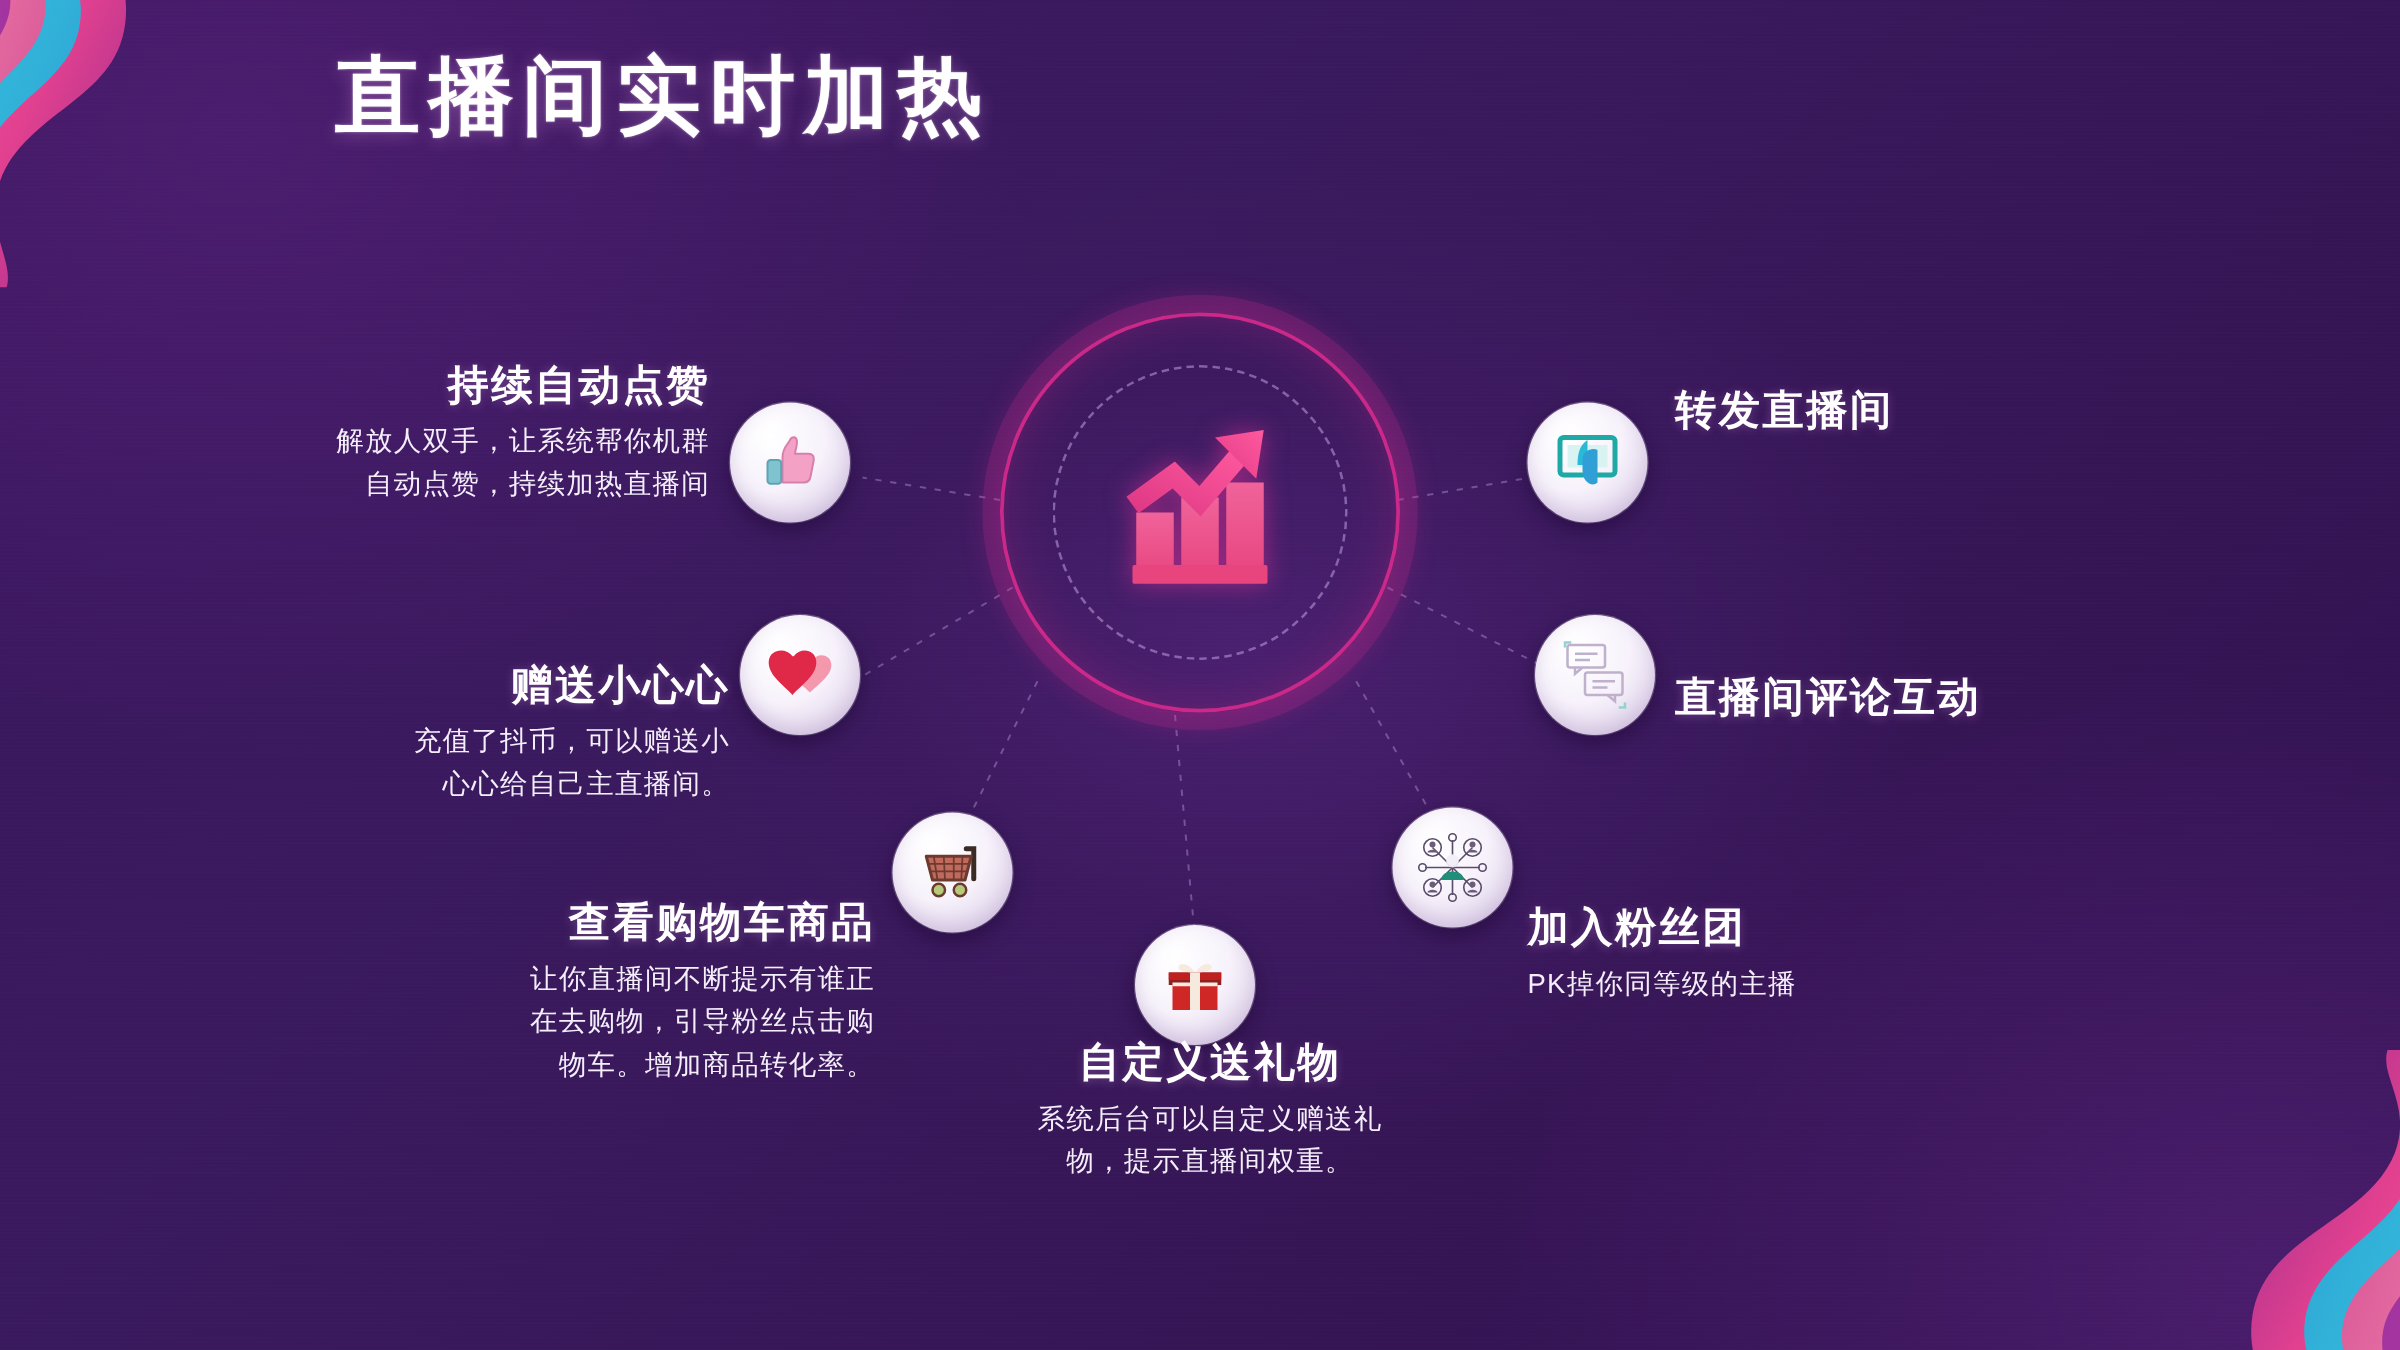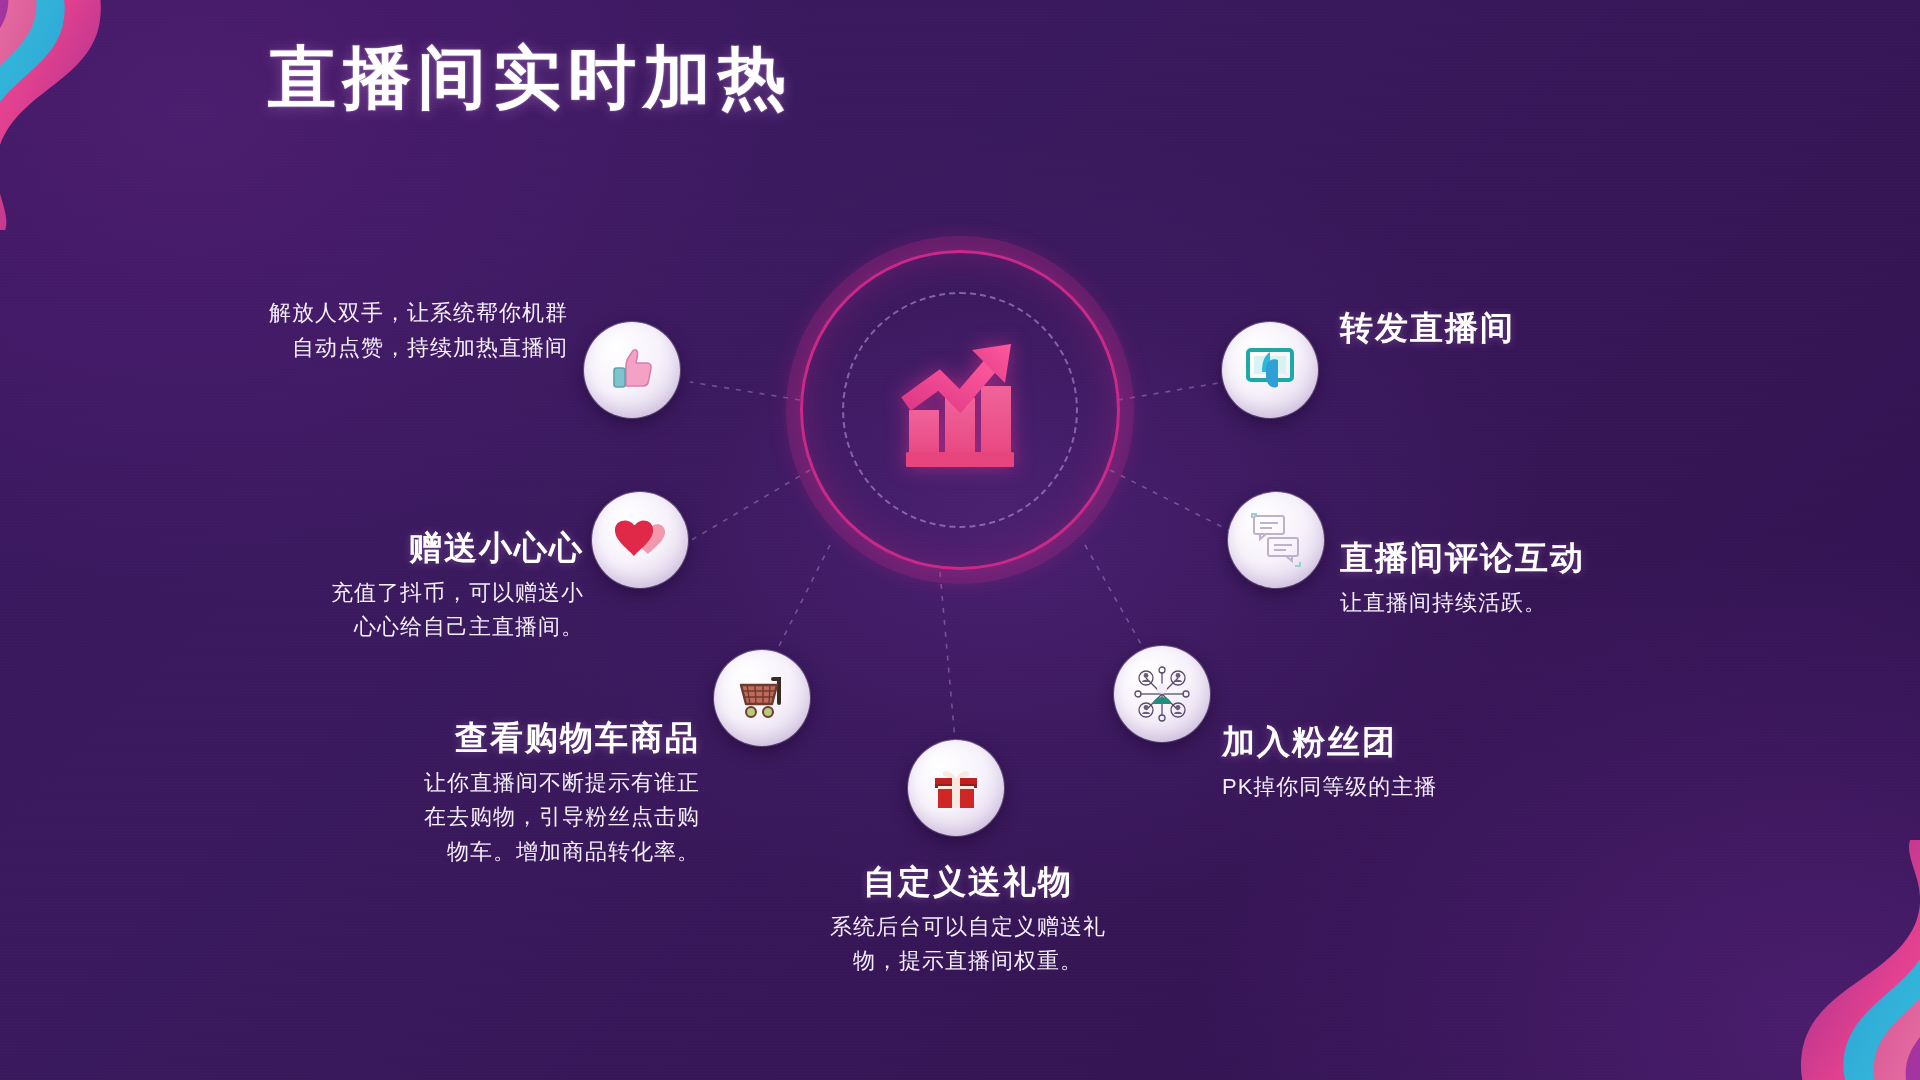--- a/index.html
+++ b/index.html
@@ -282,20 +282,21 @@
     <rect x="4" y="4" width="44" height="30" rx="3" fill="none" stroke="#1fa9a6" stroke-width="4"></rect>
     <rect x="10" y="10" width="32" height="18" fill="#d9f3f2"></rect>
     <path d="M26,6 L26,26 L18,26 C18,16 20,10 26,6 Z" fill="#2bb9d8"></path>
     <path d="M22,22 C22,14 30,12 34,14 L34,40 C30,44 22,40 22,30 Z" fill="#2f9fd6"></path>
   </svg>
 </div>
 
 <h1 class="title">直播间实时加热</h1>
 
 <div class="blk ta-r" style="left:120px; top:288px; width:448px;">
+  <div class="h">持续自动点赞</div>
   <div class="d">
     <div>解放人双手，让系统帮你机群</div>
     <div>自动点赞，持续加热直播间</div>
   </div>
 </div>
 
 <div class="blk ta-r" style="left:180px; top:528px; width:404px;">
   <div class="h">赠送小心心</div>
   <div class="d">
     <div>充值了抖币，可以赠送小</div>
@@ -305,37 +306,34 @@
 
 <div class="blk ta-r" style="left:230px; top:718px; width:470px;">
   <div class="h">查看购物车商品</div>
   <div class="d">
     <div>让你直播间不断提示有谁正</div>
     <div>在去购物，引导粉丝点击购</div>
     <div>物车。增加商品转化率。</div>
   </div>
 </div>
 
-<div class="blk ta-c" style="left:768px; top:862px; width:400px;">
+<div class="blk ta-c" style="left:768px; top:830px; width:400px;">
   <div class="h">自定义送礼物</div>
   <div class="d">
     <div>系统后台可以自定义赠送礼</div>
     <div>物，提示直播间权重。</div>
   </div>
 </div>
 
 <div class="blk ta-l" style="left:1222px; top:722px; width:420px;">
   <div class="h">加入粉丝团</div>
   <div class="d">
     <div>PK掉你同等级的主播</div>
   </div>
 </div>
 
 <div class="blk ta-l" style="left:1340px; top:538px; width:440px;">
   <div class="h">直播间评论互动</div>
-  <div class="d">
-    <div>让直播间持续活跃。</div>
-  </div>
 </div>
 
 <div class="blk ta-l" style="left:1340px; top:308px; width:450px;">
   <div class="h">转发直播间</div>
 </div>
 
 </body></html>

